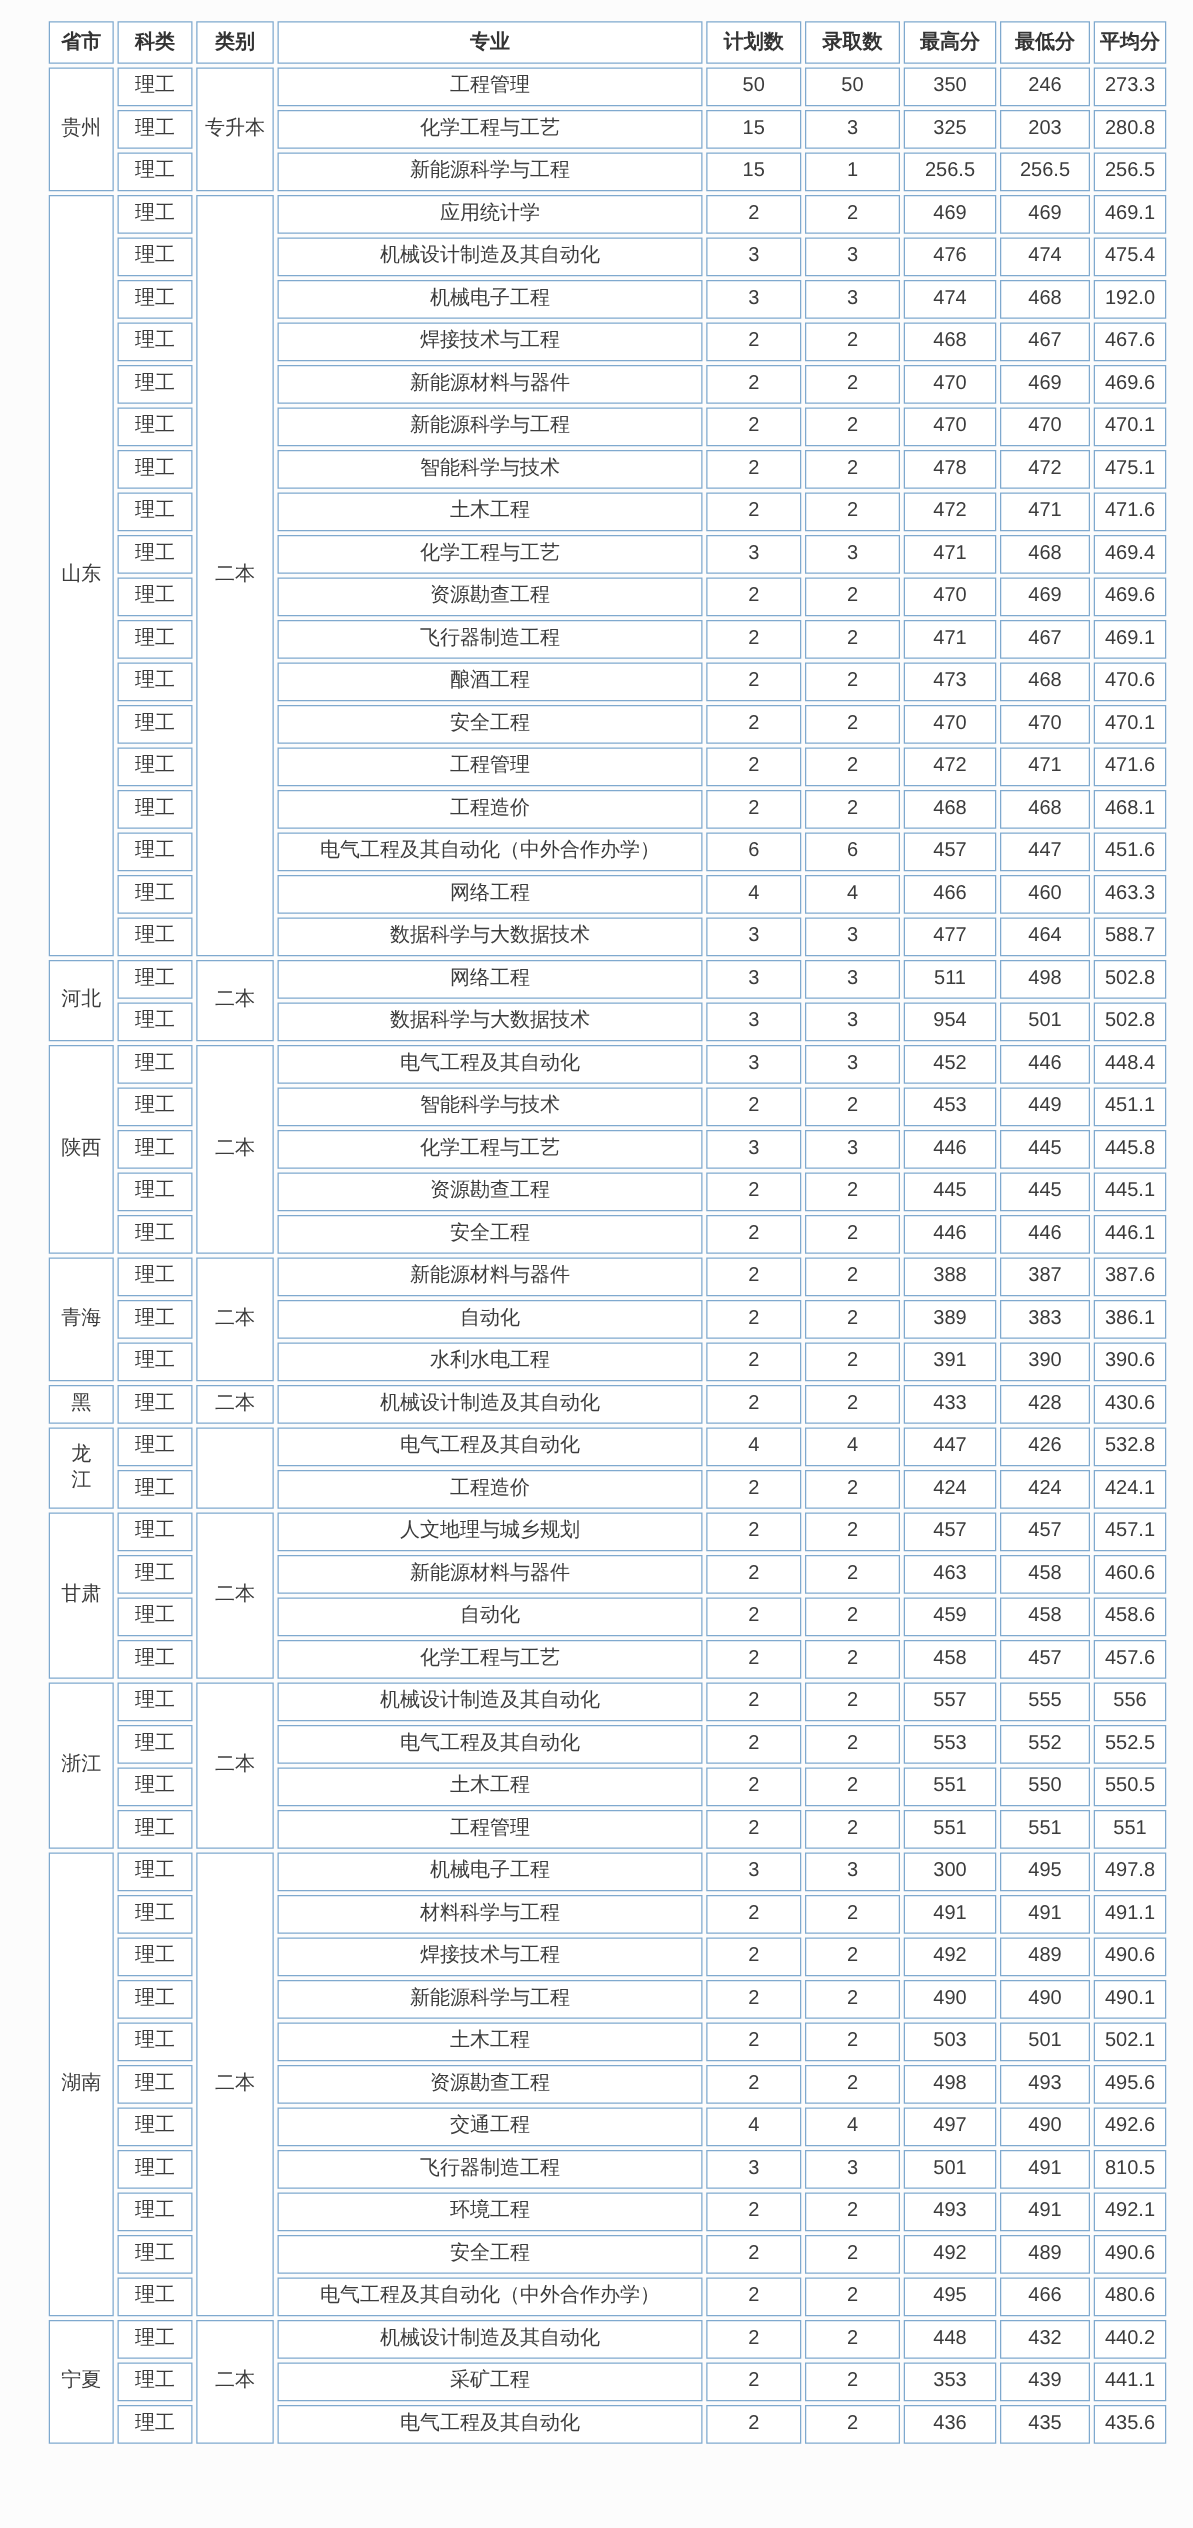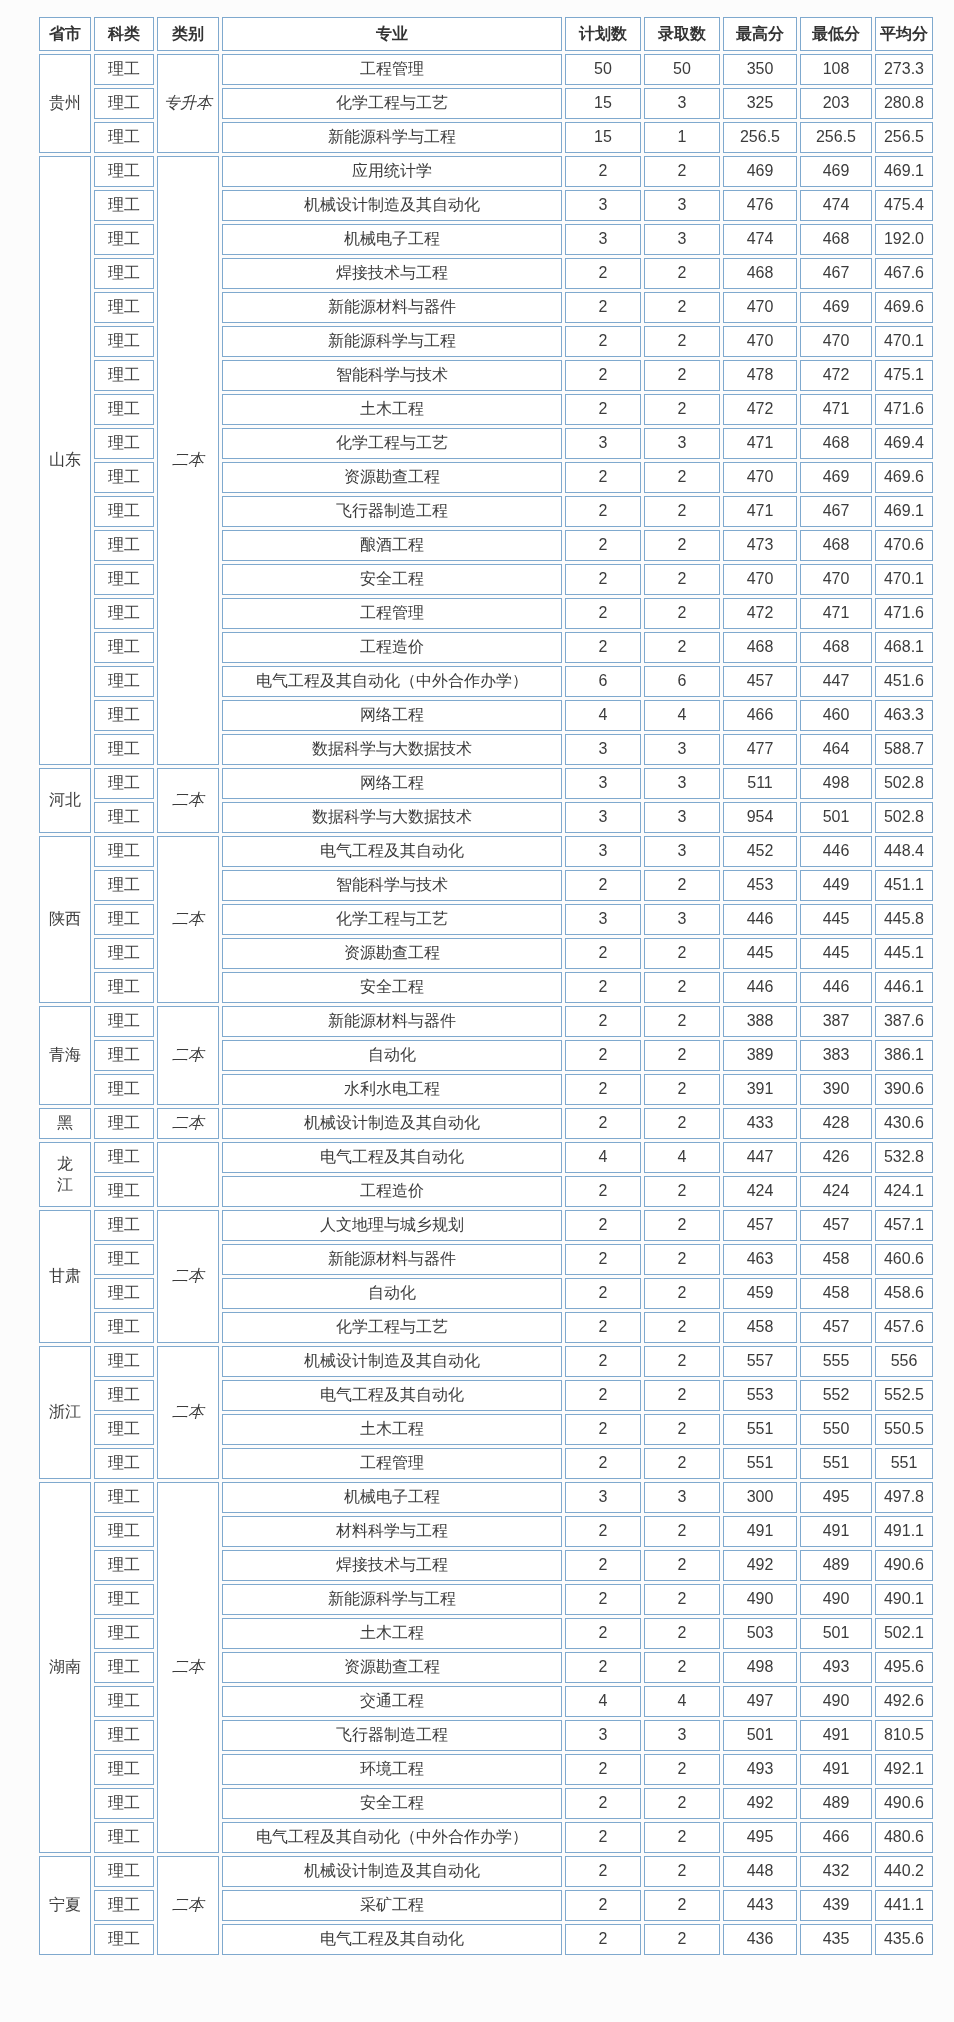--- a/index.html
+++ b/index.html
@@ -39,21 +39,20 @@
     height: 32px;
     color: #333333;
   }
   td.merge {
     white-space: pre-line;
     word-break: break-all;
     line-height: 1.5;
   }
   td.category-cell-narrow {
     word-break: break-all;
-    font-style: italic;
   }
 </style>
 </head>
 <body>
 
 <div class="page">
   <table class="score-table">
     <colgroup>
       <col style="width:52px">
       <col style="width:60px">
@@ -80,21 +79,21 @@
     </thead>
     <tbody>
         <tr>
           <td rowspan="3" class="merge">贵州</td>
           <td>理工</td>
           <td rowspan="3" class="merge category-cell-narrow">专升本</td>
           <td>工程管理</td>
           <td>50</td>
           <td>50</td>
           <td>350</td>
-          <td>108</td>
+          <td>246</td>
           <td>273.3</td>
         </tr>
         <tr>
           <td>理工</td>
           <td>化学工程与工艺</td>
           <td>15</td>
           <td>3</td>
           <td>325</td>
           <td>203</td>
           <td>280.8</td>
@@ -586,21 +585,21 @@
           <td>2</td>
           <td>448</td>
           <td>432</td>
           <td>440.2</td>
         </tr>
         <tr>
           <td>理工</td>
           <td>采矿工程</td>
           <td>2</td>
           <td>2</td>
-          <td>443</td>
+          <td>353</td>
           <td>439</td>
           <td>441.1</td>
         </tr>
         <tr>
           <td>理工</td>
           <td>电气工程及其自动化</td>
           <td>2</td>
           <td>2</td>
           <td>436</td>
           <td>435</td>

